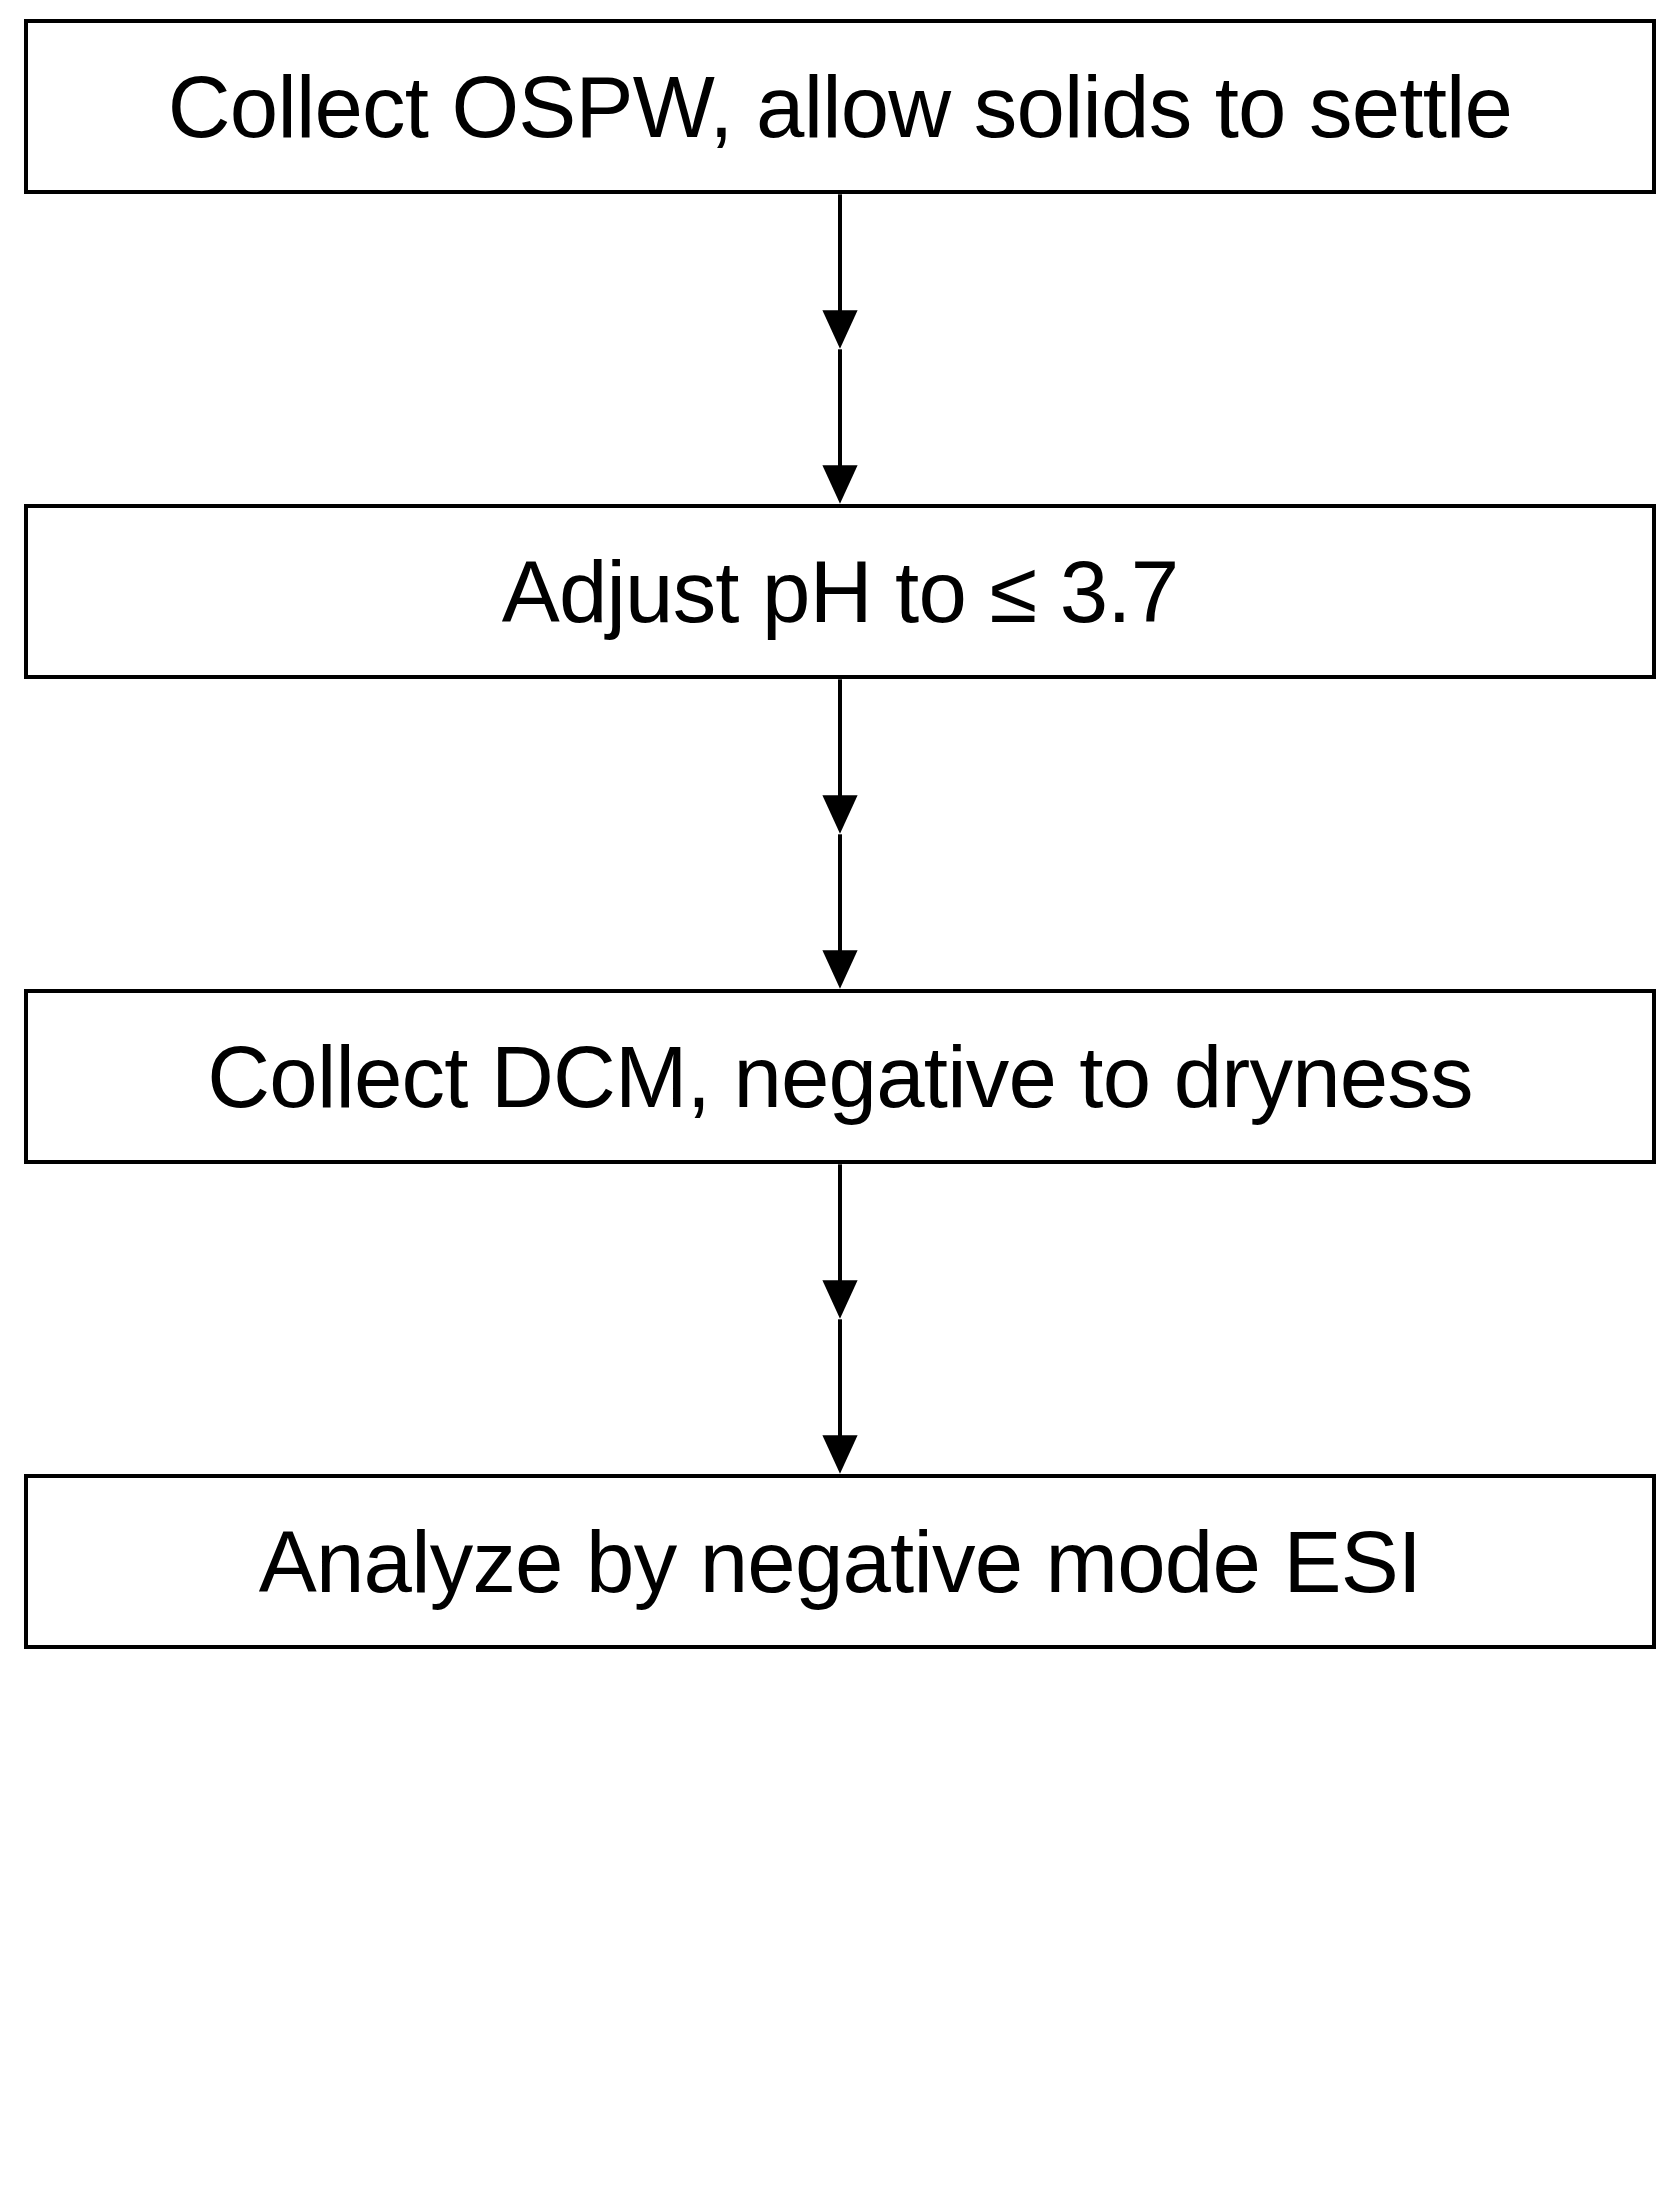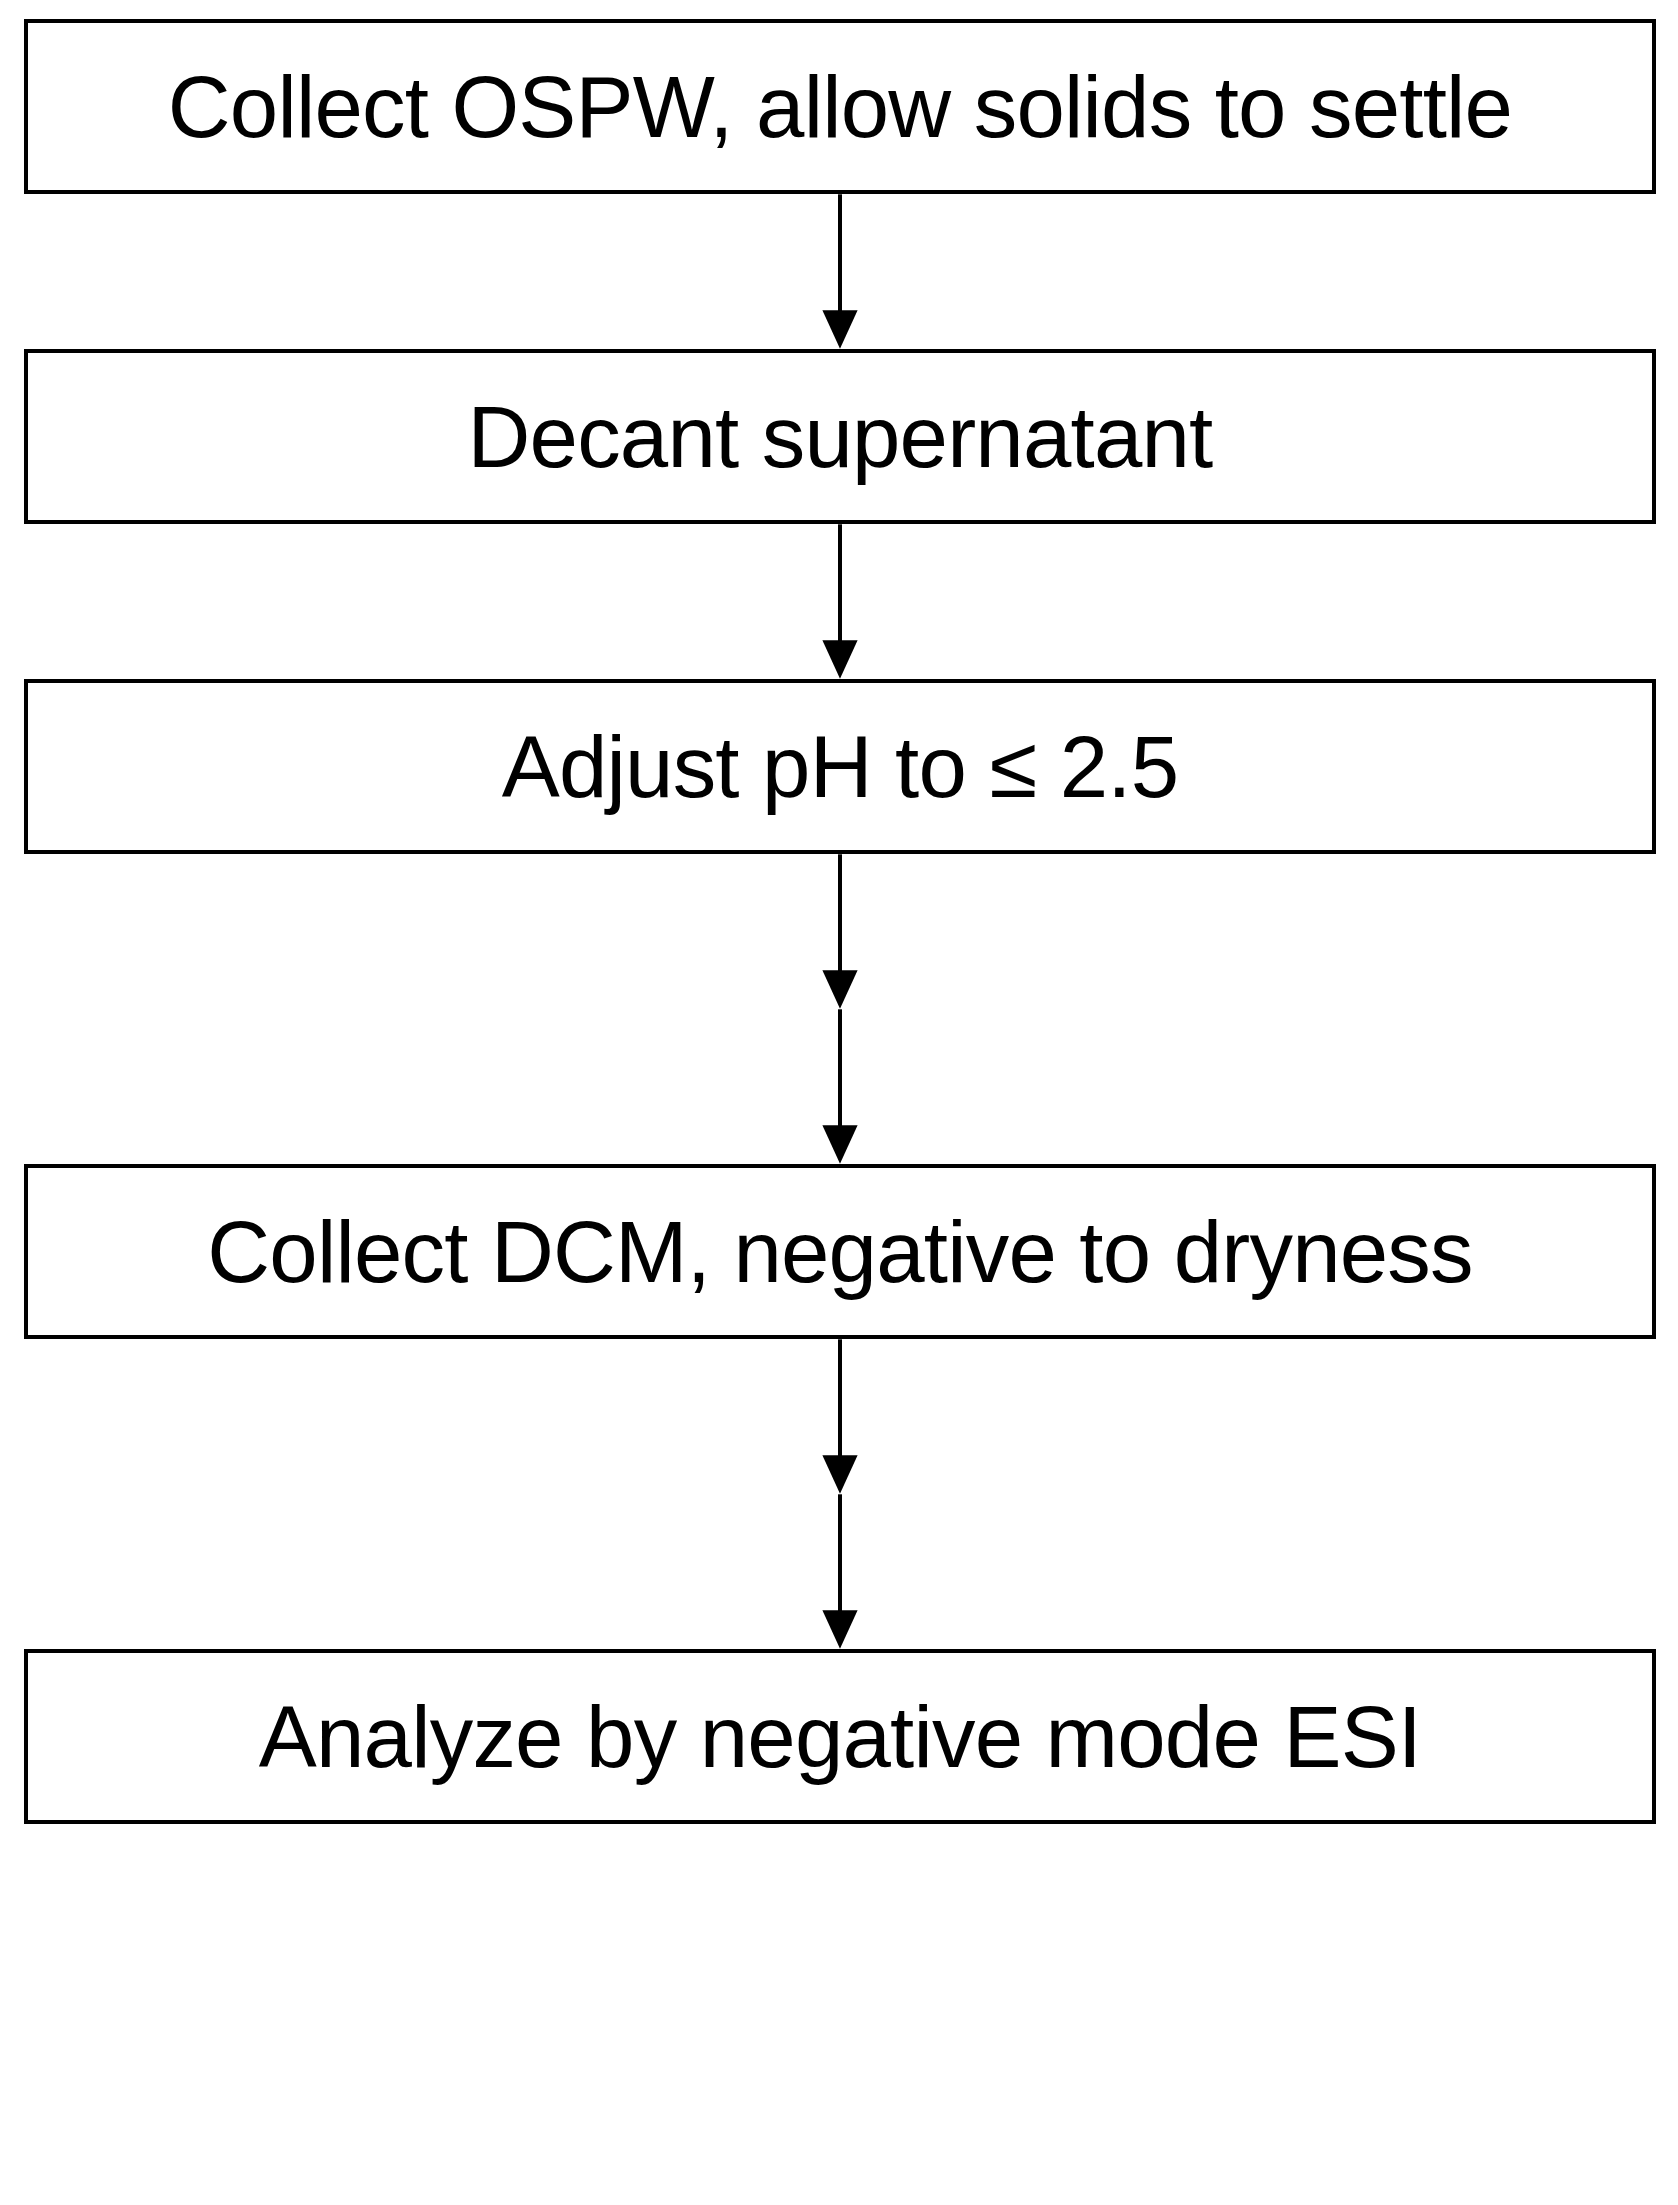--- a/index.html
+++ b/index.html
@@ -55,31 +55,28 @@
 
   <div class="flow-box">
     <span class="flow-label">Collect OSPW, allow solids to settle</span>
   </div>
 
   <svg class="flow-arrow" viewBox="0 0 60 193" xmlns="http://www.w3.org/2000/svg">
     <line x1="30" y1="0" x2="30" y2="150" stroke="#000000" stroke-width="5"></line>
     <polygon points="8,145 52,145 30,193" fill="#000000"></polygon>
   </svg>
 
-  <div class="flow-box">
-    <span class="flow-label">Decant supernatant</span>
-  </div>
 
   <svg class="flow-arrow" viewBox="0 0 60 193" xmlns="http://www.w3.org/2000/svg">
     <line x1="30" y1="0" x2="30" y2="150" stroke="#000000" stroke-width="5"></line>
     <polygon points="8,145 52,145 30,193" fill="#000000"></polygon>
   </svg>
 
   <div class="flow-box">
-    <span class="flow-label">Adjust pH to ≤ 2.5</span>
+    <span class="flow-label">Adjust pH to ≤ 3.7</span>
   </div>
 
   <svg class="flow-arrow" viewBox="0 0 60 193" xmlns="http://www.w3.org/2000/svg">
     <line x1="30" y1="0" x2="30" y2="150" stroke="#000000" stroke-width="5"></line>
     <polygon points="8,145 52,145 30,193" fill="#000000"></polygon>
   </svg>
 
 
   <svg class="flow-arrow" viewBox="0 0 60 193" xmlns="http://www.w3.org/2000/svg">
     <line x1="30" y1="0" x2="30" y2="150" stroke="#000000" stroke-width="5"></line>

